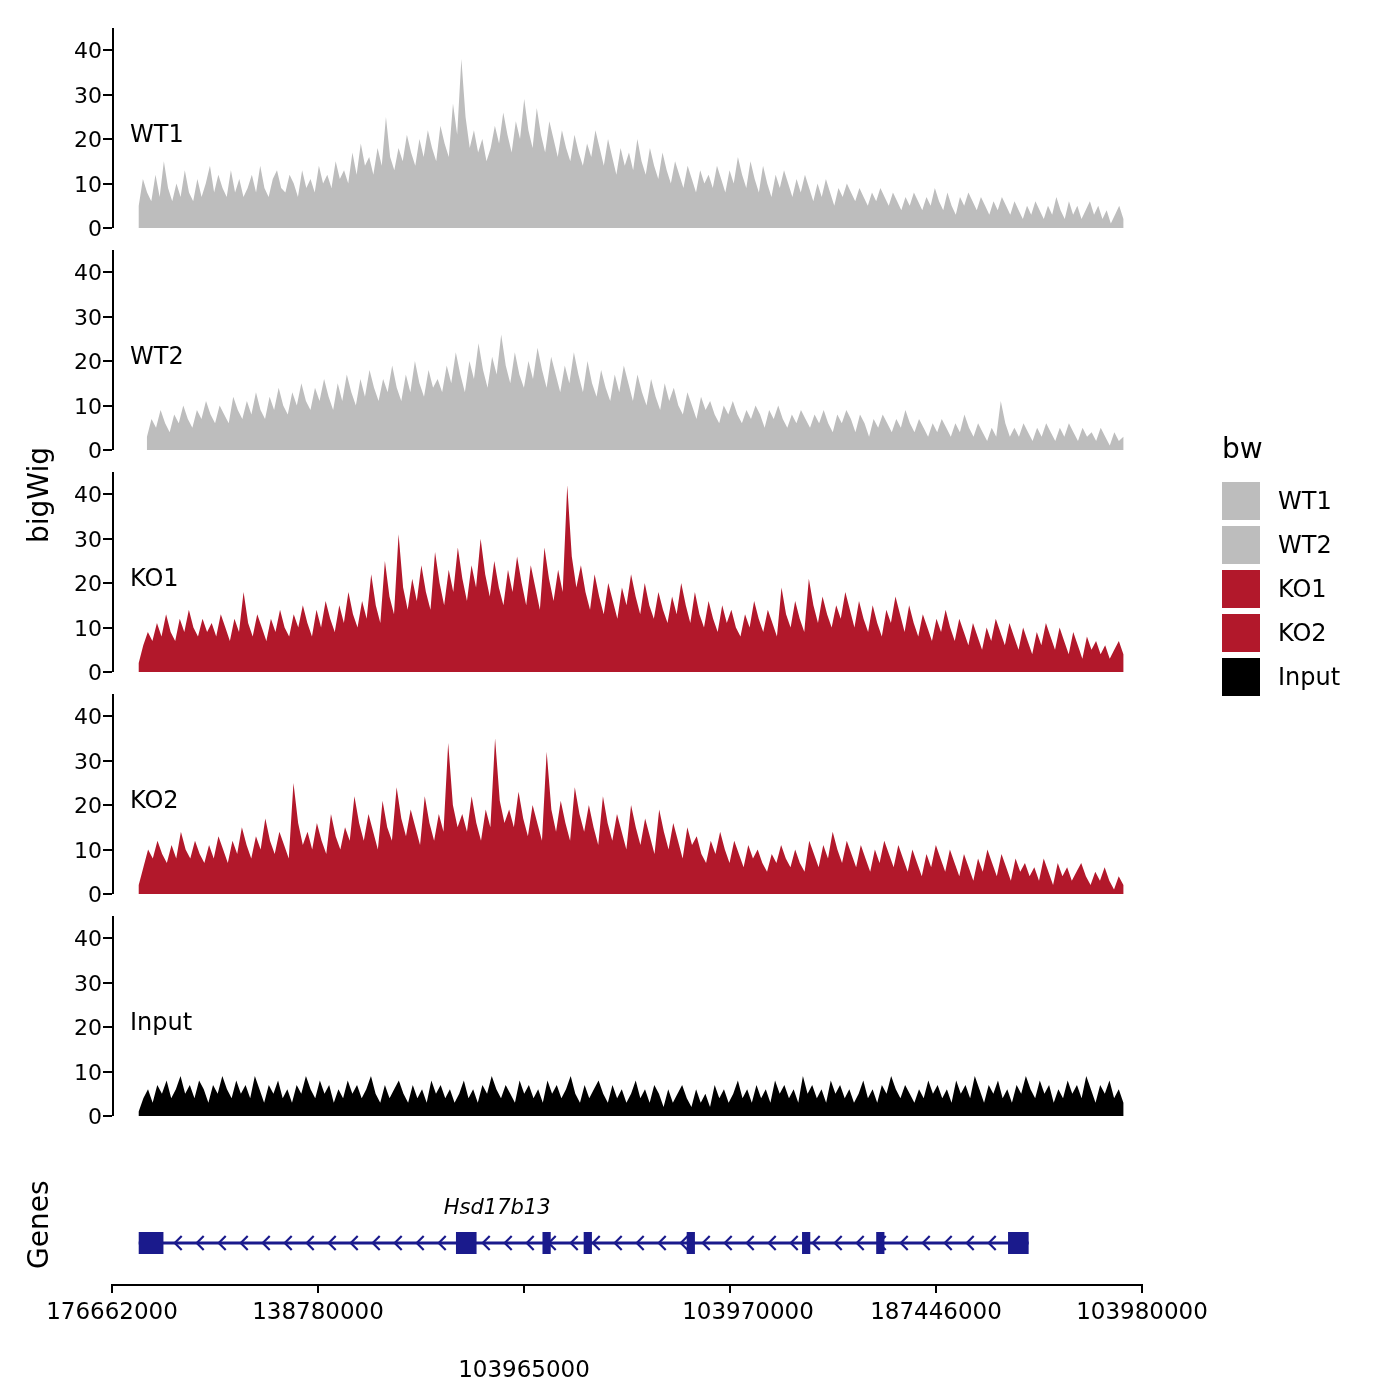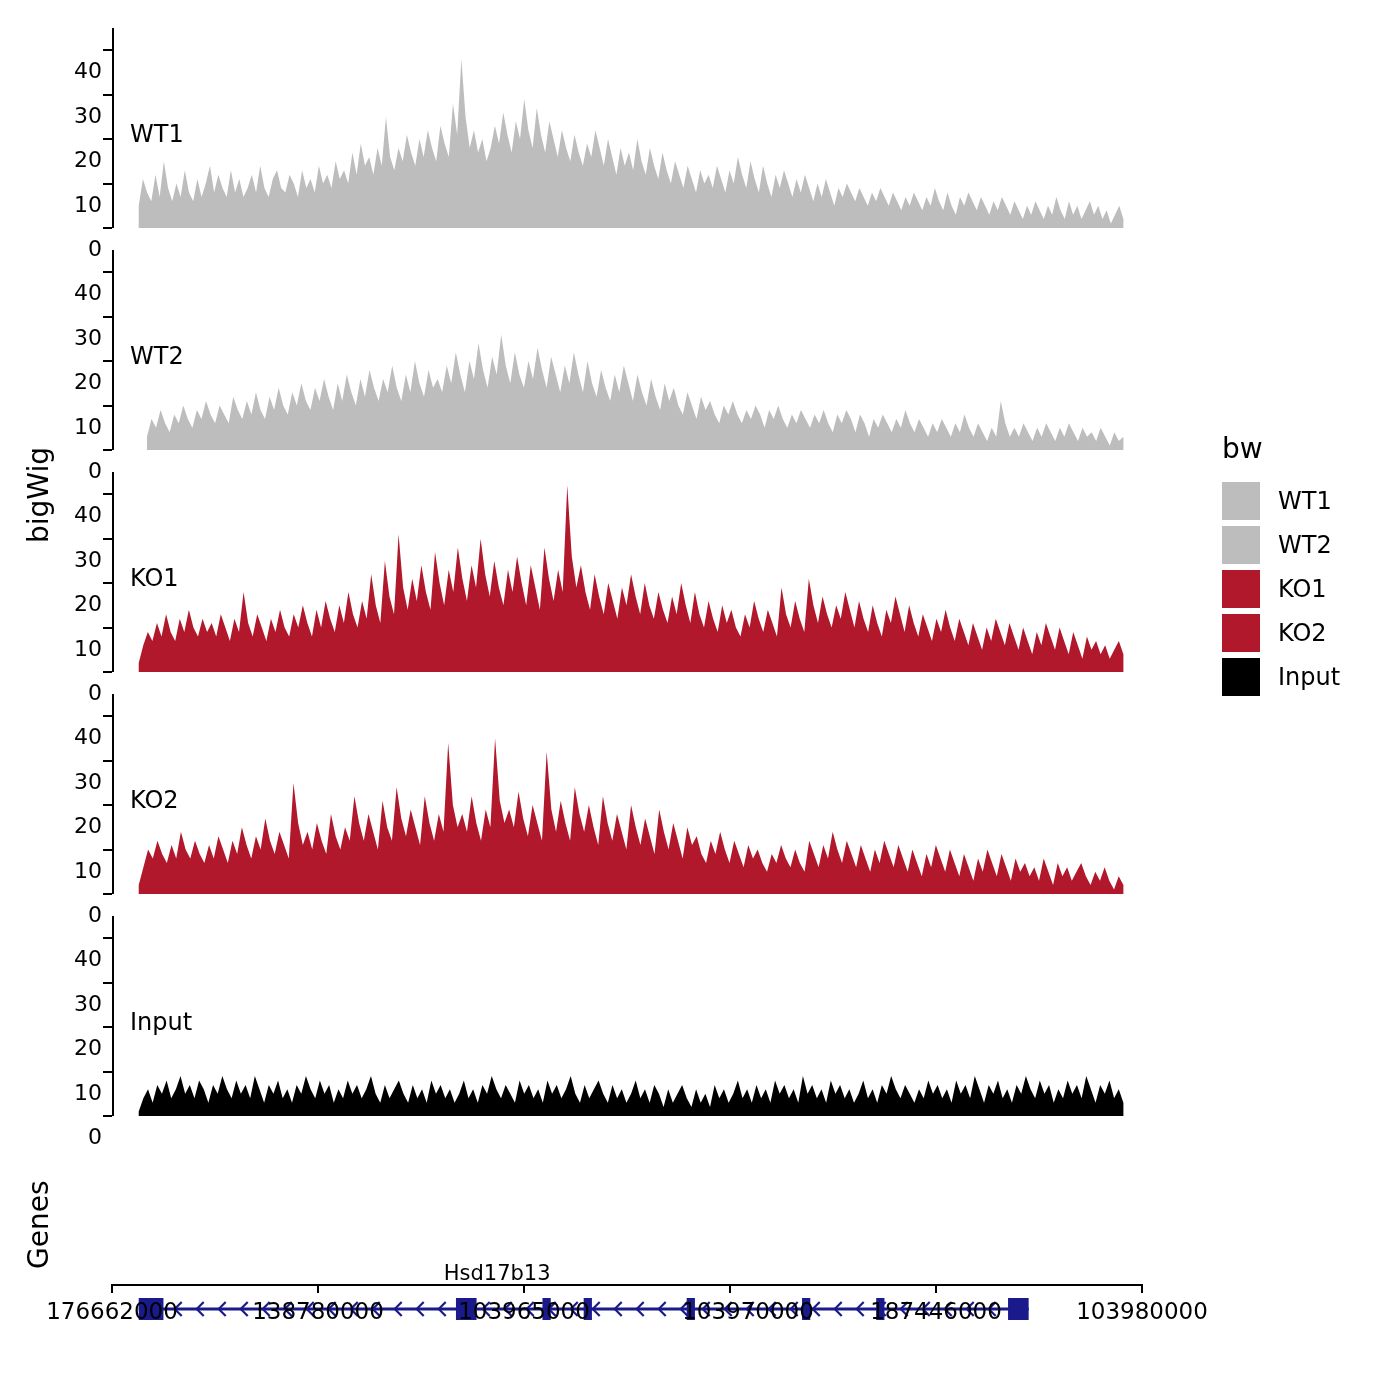--- a/index.html
+++ b/index.html
@@ -46,21 +46,20 @@
     background: #000;
   }
   .tick {
     position: absolute;
     right: 100%;
     transform: translateY(-50%);
     font-size: 22px;
     color: #000;
     white-space: nowrap;
     padding-right: 10px;
-    margin-top: 20px;
   }
   .tickmark {
     position: absolute;
     left: -9px;
     width: 9px;
     height: 2px;
     background: #000;
     transform: translateY(-1px);
   }
   .track-name {
@@ -251,21 +250,21 @@
         <div class="tickmark" style="top: 22.2222px;"></div>
         <div class="track-name" style="left: 18px; top: 92px;">Input</div>
         <div class="plotarea" style="width: 1030px; height: 200px;">
           <svg width="1030" height="200" viewBox="0 0 1030 200">
             <path d="M 24.72 200.00 L 24.72 195.56 L 29.36 182.22 L 34.01 173.33 L 38.65 186.67 L 43.30 168.89 L 47.94 177.78 L 52.59 164.44 L 57.23 182.22 L 61.88 173.33 L 66.52 160.00 L 71.17 177.78 L 75.81 168.89 L 80.46 182.22 L 85.10 164.44 L 89.75 173.33 L 94.39 186.67 L 99.04 168.89 L 103.68 177.78 L 108.32 160.00 L 112.97 173.33 L 117.61 182.22 L 122.26 164.44 L 126.90 177.78 L 131.55 168.89 L 136.19 182.22 L 140.84 160.00 L 145.48 173.33 L 150.13 186.67 L 154.77 168.89 L 159.42 177.78 L 164.06 164.44 L 168.71 182.22 L 173.35 173.33 L 178.00 186.67 L 182.64 168.89 L 187.29 177.78 L 191.93 160.00 L 196.57 173.33 L 201.22 182.22 L 205.86 164.44 L 210.51 177.78 L 215.15 168.89 L 219.80 186.67 L 224.44 173.33 L 229.09 182.22 L 233.73 164.44 L 238.38 177.78 L 243.02 168.89 L 247.67 182.22 L 252.31 173.33 L 256.96 160.00 L 261.60 177.78 L 266.25 186.67 L 270.89 168.89 L 275.53 182.22 L 280.18 173.33 L 284.82 164.44 L 289.47 177.78 L 294.11 186.67 L 298.76 168.89 L 303.40 182.22 L 308.05 173.33 L 312.69 186.67 L 317.34 164.44 L 321.98 177.78 L 326.63 168.89 L 331.27 182.22 L 335.92 173.33 L 340.56 186.67 L 345.21 177.78 L 349.85 164.44 L 354.49 182.22 L 359.14 173.33 L 363.78 186.67 L 368.43 168.89 L 373.07 177.78 L 377.72 160.00 L 382.36 173.33 L 387.01 182.22 L 391.65 168.89 L 396.30 177.78 L 400.94 186.67 L 405.59 164.44 L 410.23 177.78 L 414.88 168.89 L 419.52 182.22 L 424.17 173.33 L 428.81 186.67 L 433.46 164.44 L 438.10 177.78 L 442.74 168.89 L 447.39 182.22 L 452.03 173.33 L 456.68 160.00 L 461.32 177.78 L 465.97 186.67 L 470.61 168.89 L 475.26 182.22 L 479.90 173.33 L 484.55 164.44 L 489.19 177.78 L 493.84 186.67 L 498.48 168.89 L 503.13 182.22 L 507.77 173.33 L 512.42 186.67 L 517.06 177.78 L 521.70 164.44 L 526.35 182.22 L 530.99 173.33 L 535.64 186.67 L 540.28 168.89 L 544.93 177.78 L 549.57 191.11 L 554.22 173.33 L 558.86 186.67 L 563.51 177.78 L 568.15 168.89 L 572.80 182.22 L 577.44 191.11 L 582.09 173.33 L 586.73 186.67 L 591.38 177.78 L 596.02 191.11 L 600.66 168.89 L 605.31 182.22 L 609.95 173.33 L 614.60 186.67 L 619.24 177.78 L 623.89 164.44 L 628.53 182.22 L 633.18 173.33 L 637.82 186.67 L 642.47 168.89 L 647.11 182.22 L 651.76 173.33 L 656.40 186.67 L 661.05 164.44 L 665.69 177.78 L 670.34 168.89 L 674.98 182.22 L 679.63 173.33 L 684.27 186.67 L 688.91 160.00 L 693.56 177.78 L 698.20 168.89 L 702.85 182.22 L 707.49 173.33 L 712.14 186.67 L 716.78 164.44 L 721.43 177.78 L 726.07 168.89 L 730.72 182.22 L 735.36 173.33 L 740.01 186.67 L 744.65 177.78 L 749.30 164.44 L 753.94 182.22 L 758.59 173.33 L 763.23 186.67 L 767.87 168.89 L 772.52 177.78 L 777.16 160.00 L 781.81 173.33 L 786.45 182.22 L 791.10 168.89 L 795.74 177.78 L 800.39 186.67 L 805.03 173.33 L 809.68 182.22 L 814.32 164.44 L 818.97 177.78 L 823.61 168.89 L 828.26 182.22 L 832.90 173.33 L 837.55 186.67 L 842.19 164.44 L 846.83 177.78 L 851.48 168.89 L 856.12 182.22 L 860.77 160.00 L 865.41 173.33 L 870.06 186.67 L 874.70 168.89 L 879.35 177.78 L 883.99 164.44 L 888.64 182.22 L 893.28 173.33 L 897.93 186.67 L 902.57 168.89 L 907.22 177.78 L 911.86 160.00 L 916.51 173.33 L 921.15 182.22 L 925.80 164.44 L 930.44 177.78 L 935.08 168.89 L 939.73 186.67 L 944.37 173.33 L 949.02 182.22 L 953.66 164.44 L 958.31 177.78 L 962.95 168.89 L 967.60 182.22 L 972.24 160.00 L 976.89 173.33 L 981.53 186.67 L 986.18 168.89 L 990.82 177.78 L 995.47 164.44 L 1000.11 182.22 L 1004.76 173.33 L 1009.40 186.67 L 1009.40 200.00 Z" fill="#000000" stroke="none"></path>
           </svg>
         </div>
       </div>
     </div>
 
-  <div id="genes-track" style="top:1203px; width:1032px; height:128px;">
+  <div id="genes-track" style="top:1137px; width:1032px; height:128px;font-style:italic;">
     <div class="axisline"></div>
     <div id="gene-name" style="left: 385.16px; top: 58px;">Hsd17b13</div>
     <div class="plotarea" style="top: 0px; width: 1030px; height: 128px;">
         <svg width="1030" height="128" viewBox="0 0 1030 128">
           <rect x="24.72" y="104.5" width="889.92" height="3" fill="#1a1a8c"></rect>
           <path d="M 45.72 99 L 38.72 106 L 45.72 113" fill="none" stroke="#1a1a8c" stroke-width="2.2"></path>
           <path d="M 67.72 99 L 60.72 106 L 67.72 113" fill="none" stroke="#1a1a8c" stroke-width="2.2"></path>
           <path d="M 89.72 99 L 82.72 106 L 89.72 113" fill="none" stroke="#1a1a8c" stroke-width="2.2"></path>
           <path d="M 111.72 99 L 104.72 106 L 111.72 113" fill="none" stroke="#1a1a8c" stroke-width="2.2"></path>
           <path d="M 133.72 99 L 126.72 106 L 133.72 113" fill="none" stroke="#1a1a8c" stroke-width="2.2"></path>
@@ -316,21 +315,21 @@
       </div>
   </div>
 
   <div id="xaxis"></div>
   <div id="xticks">
       <div class="xtickmark" style="left: 111px; top: 1284px; position: absolute;"></div>
       <div class="xtick-label" style="left: 112px; top: 1298px; position: absolute;">176662000</div>
       <div class="xtickmark" style="left: 317px; top: 1284px; position: absolute;"></div>
       <div class="xtick-label" style="left: 318px; top: 1298px; position: absolute;">138780000</div>
       <div class="xtickmark" style="left: 523px; top: 1284px; position: absolute;"></div>
-      <div class="xtick-label" style="left: 524px; top: 1298px; position: absolute;">103965000</div>
+      <div class="xtick-label" style="left: 524px; top: 1356px; position: absolute;">103965000</div>
       <div class="xtickmark" style="left: 729px; top: 1284px; position: absolute;"></div>
       <div class="xtick-label" style="left: 748px; top: 1298px; position: absolute;">103970000</div>
       <div class="xtickmark" style="left: 935px; top: 1284px; position: absolute;"></div>
       <div class="xtick-label" style="left: 936px; top: 1298px; position: absolute;">187446000</div>
       <div class="xtickmark" style="left: 1141px; top: 1284px; position: absolute;"></div>
       <div class="xtick-label" style="left: 1142px; top: 1298px; position: absolute;">103980000</div>
     </div>
 
   <div id="legend">
     <div id="legend-title">bw</div>

